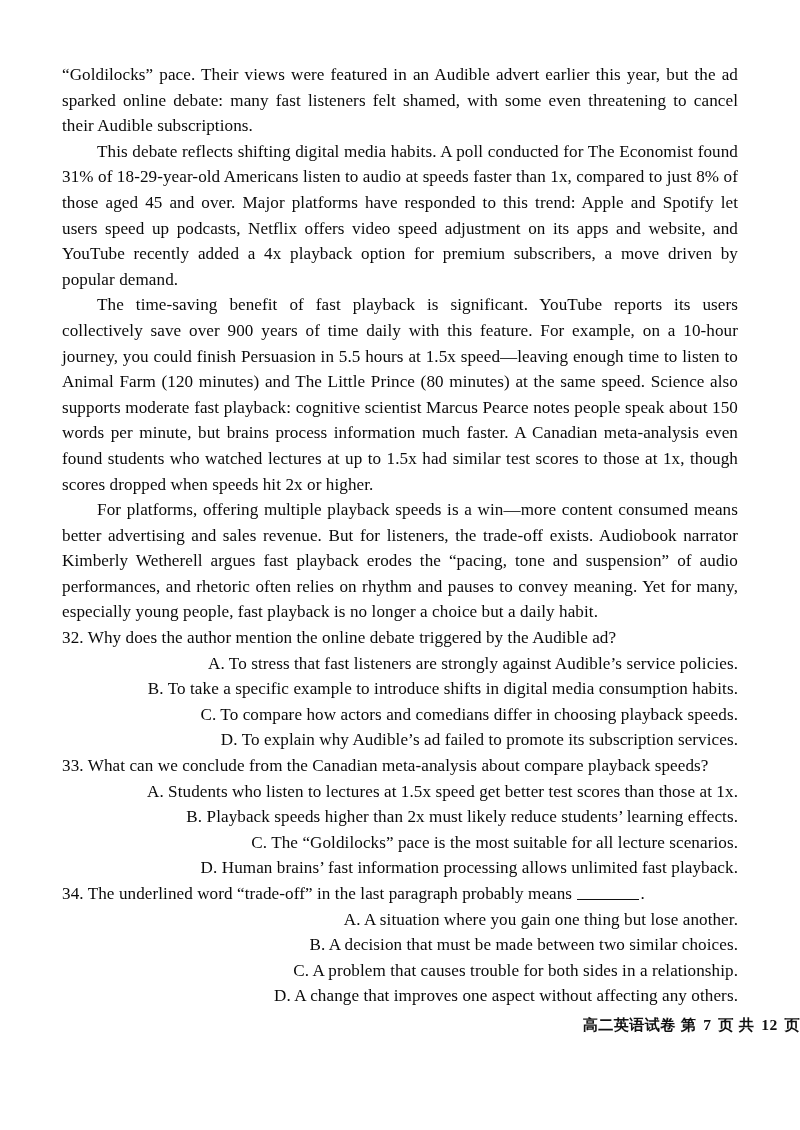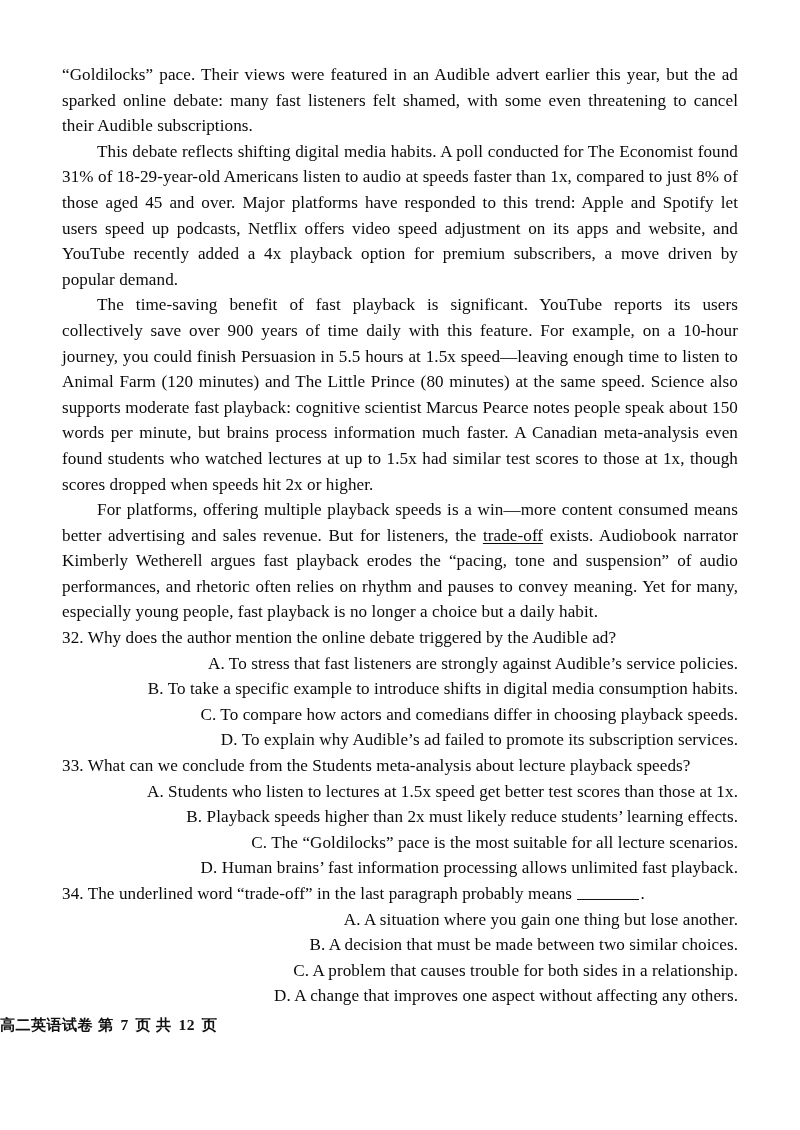--- a/index.html
+++ b/index.html
@@ -63,39 +63,38 @@
   .option {
     margin: 0;
     font-size: 17.1px;
     line-height: 25.6px;
     text-align: right;
     padding-left: 2.25em;
     letter-spacing: 0.005em;
   }
 
   .underlined {
-    text-decoration: underline;
     text-underline-offset: 2px;
   }
 
   .blank-fill {
     display: inline-block;
     width: 62px;
     border-bottom: 1.3px solid #111;
     vertical-align: -1px;
     margin: 0 1px;
   }
 
   
   .footer {
     position: absolute;
     left: 0;
     right: 0;
     top: 1014px;
-    text-align: left;
+    text-align: right;
     font-size: 15.6px;
     line-height: 22px;
     letter-spacing: 0.02em;
     color: #111;
   }
   .footer .cn {
     font-family: "DejaVu Sans", "Liberation Sans", sans-serif;
     font-weight: 700;
     font-size: 15.2px;
   }
@@ -125,21 +124,21 @@
       <p class="q-stem single"><span>32.</span>
         <span>Why does the author mention the online debate triggered by the Audible ad?</span></p>
       <p class="option">A. To stress that fast listeners are strongly against Audible’s service policies.</p>
       <p class="option">B. To take a specific example to introduce shifts in digital media consumption habits.</p>
       <p class="option">C. To compare how actors and comedians differ in choosing playback speeds.</p>
       <p class="option">D. To explain why Audible’s ad failed to promote its subscription services.</p>
     </div>
 
     <div class="question-block">
       <p class="q-stem"><span>33.</span>
-        <span>What can we conclude from the Students meta-analysis about lecture playback speeds?</span></p>
+        <span>What can we conclude from the Canadian meta-analysis about compare playback speeds?</span></p>
       <p class="option">A. Students who listen to lectures at 1.5x speed get better test scores than those at 1x.</p>
       <p class="option">B. Playback speeds higher than 2x must likely reduce students’ learning effects.</p>
       <p class="option">C. The “Goldilocks” pace is the most suitable for all lecture scenarios.</p>
       <p class="option">D. Human brains’ fast information processing allows unlimited fast playback.</p>
     </div>
 
     <div class="question-block">
       <p class="q-stem single"><span>34.</span>
         <span>The underlined word “trade-off” in the last paragraph probably means </span><span class="blank-fill"></span><span>.</span></p>
       <p class="option">A. A situation where you gain one thing but lose another.</p>

